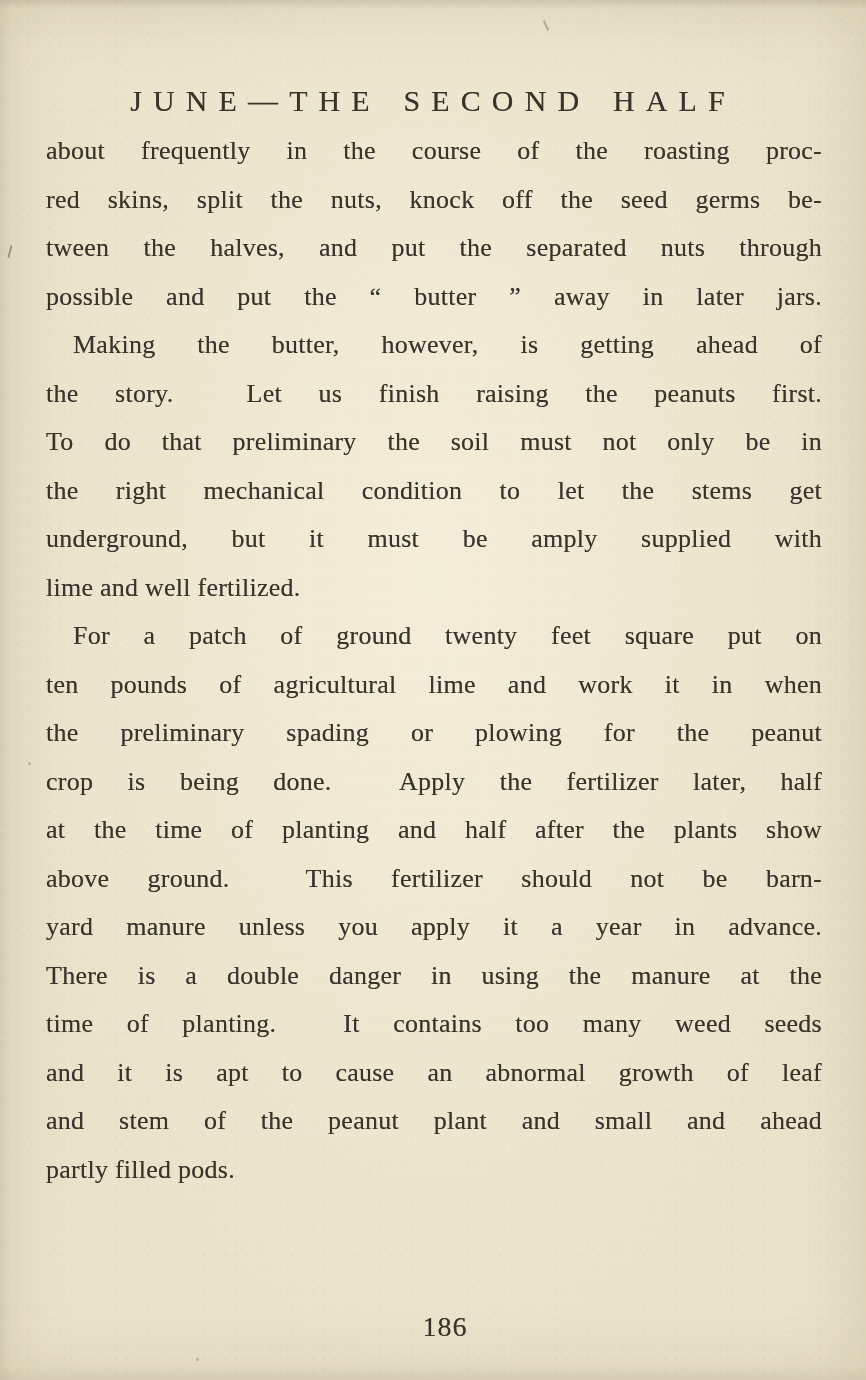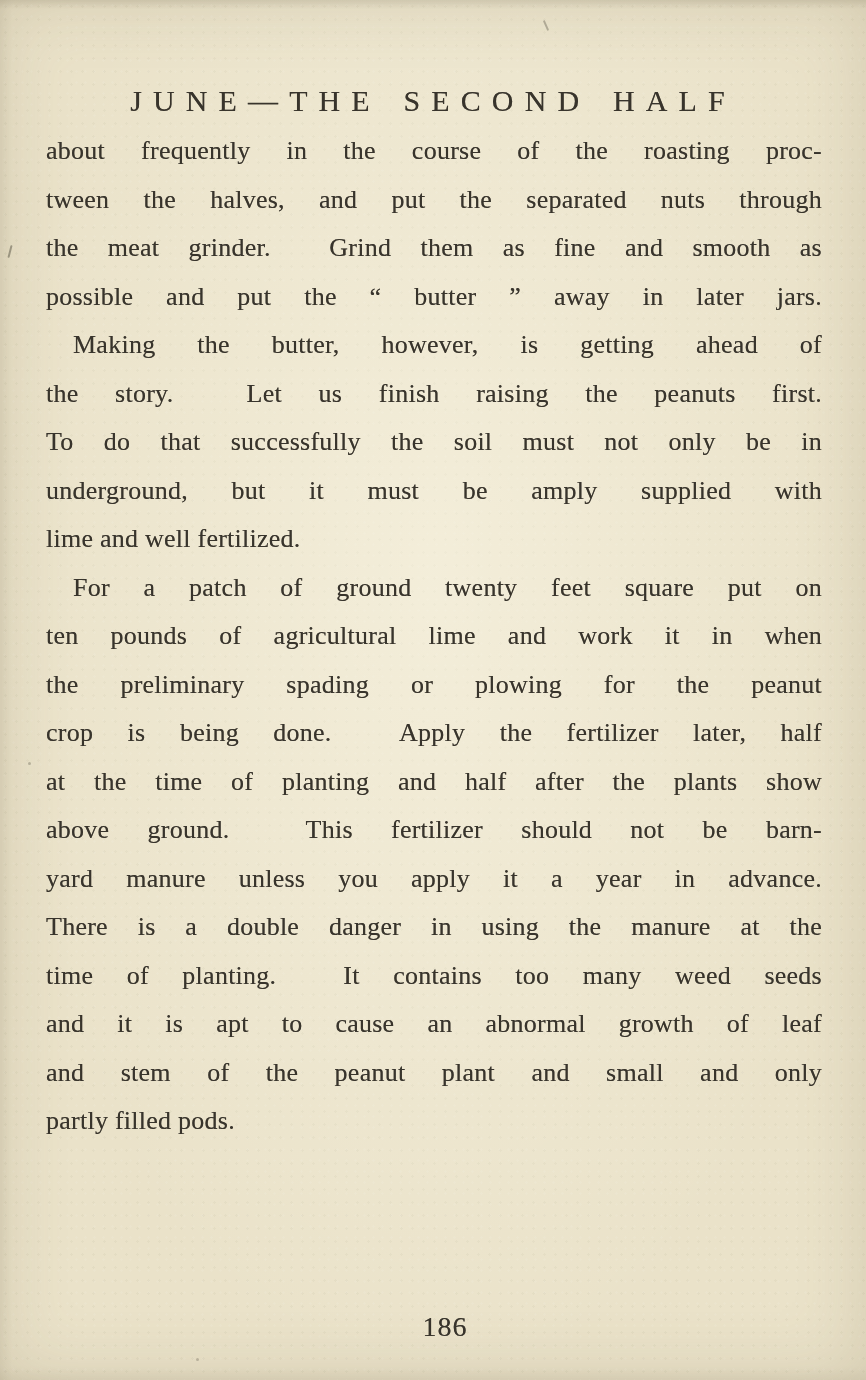--- a/index.html
+++ b/index.html
@@ -100,43 +100,44 @@
 </style>
 </head>
 <body>
 
 <div class="scan-page">
   <div class="running-head">JUNE—THE SECOND HALF</div>
 
   <div class="text-block">
       <div class="paragraph">
         <div class="text-line">about frequently in the course of the roasting proc-</div>
+        <div class="text-line">red skins, split the nuts, knock off the seed germs be-</div>
         <div class="text-line">tween the halves, and put the separated nuts through</div>
-        <div class="text-line">the meat grinder.  Grind them as fine and smooth as</div>
         <div class="text-line">possible and put the “ butter ” away in later jars.</div>
       </div>
       <div class="paragraph">
         <div class="text-line first-indent">Making the butter, however, is getting ahead of</div>
         <div class="text-line">the story.  Let us finish raising the peanuts first.</div>
-        <div class="text-line">To do that successfully the soil must not only be in</div>
+        <div class="text-line">To do that preliminary the soil must not only be in</div>
+        <div class="text-line">the right mechanical condition to let the stems get</div>
         <div class="text-line">underground, but it must be amply supplied with</div>
         <div class="text-line last-left">lime and well fertilized.</div>
       </div>
       <div class="paragraph">
         <div class="text-line first-indent">For a patch of ground twenty feet square put on</div>
         <div class="text-line">ten pounds of agricultural lime and work it in when</div>
         <div class="text-line">the preliminary spading or plowing for the peanut</div>
         <div class="text-line">crop is being done.  Apply the fertilizer later, half</div>
         <div class="text-line">at the time of planting and half after the plants show</div>
         <div class="text-line">above ground.  This fertilizer should not be barn-</div>
         <div class="text-line">yard manure unless you apply it a year in advance.</div>
         <div class="text-line">There is a double danger in using the manure at the</div>
         <div class="text-line">time of planting.  It contains too many weed seeds</div>
         <div class="text-line">and it is apt to cause an abnormal growth of leaf</div>
-        <div class="text-line">and stem of the peanut plant and small and only</div>
+        <div class="text-line">and stem of the peanut plant and small and ahead</div>
         <div class="text-line last-left">partly filled pods.</div>
       </div>
     </div>
 
   <div class="page-number">186</div>
 
   <span class="artifact tick-left"></span>
   <span class="artifact tick-top"></span>
   <span class="artifact dot-left"></span>
   <span class="artifact dot-bottom"></span>

